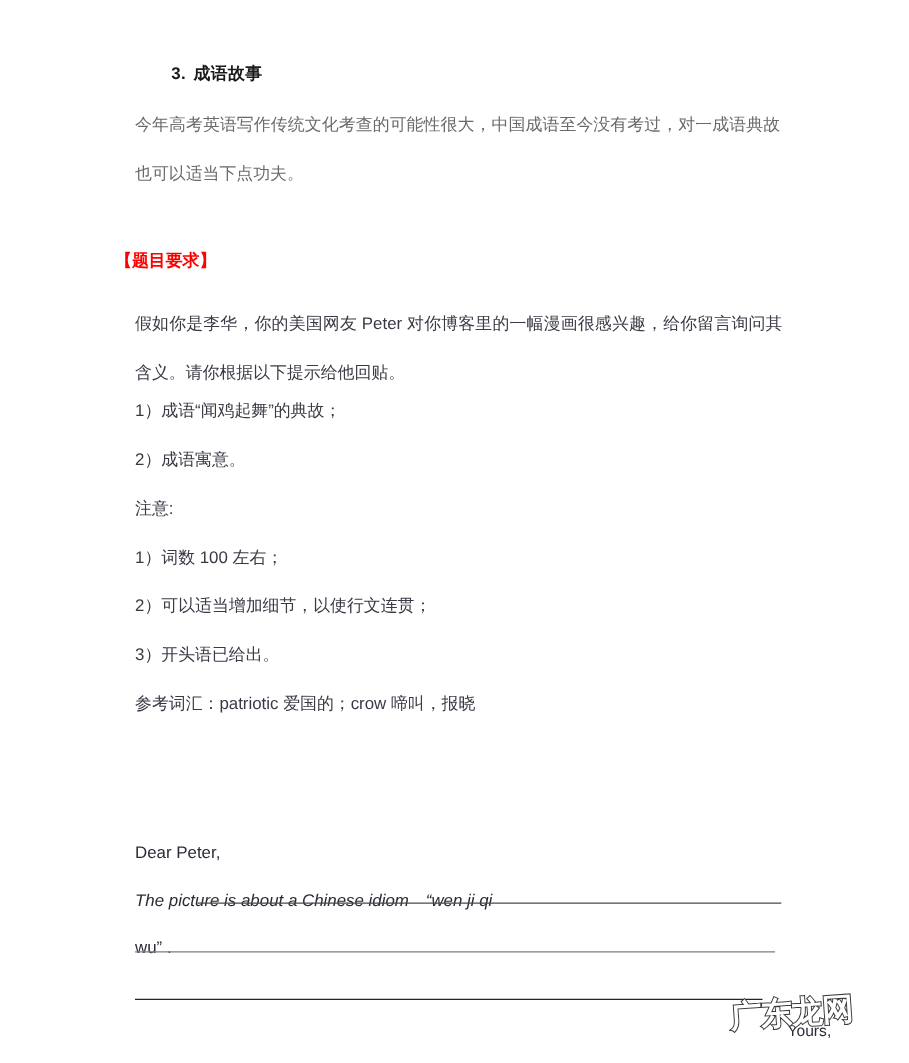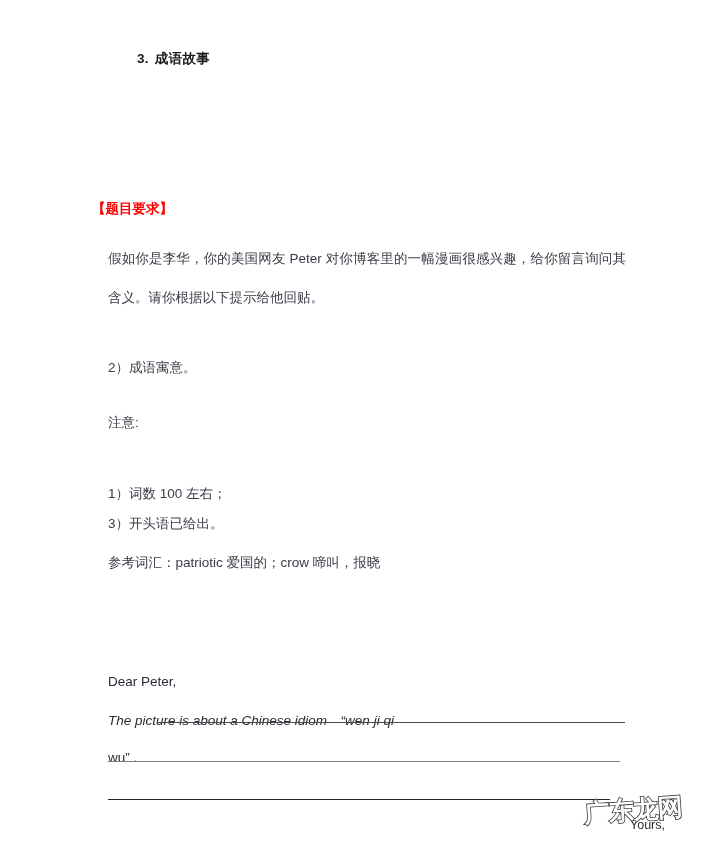--- a/index.html
+++ b/index.html
@@ -137,29 +137,32 @@
 </style>
 </head>
 <body>
 
 <div class="page">
 
   <div class="section-heading">
     <span class="num">3.</span><span>成语故事</span>
   </div>
 
+  <div class="intro-para">今年高考英语写作传统文化考查的可能性很大，中国成语至今没有考过，对一成语典故也可以适当下点功夫。</div>
 
   <div class="red-heading">【题目要求】</div>
 
   <div class="prompt-para">假如你是李华，你的美国网友 Peter 对你博客里的一幅漫画很感兴趣，给你留言询问其含义。请你根据以下提示给他回贴。</div>
 
+  <div class="text-line" style="top:320px;">1）成语“闻鸡起舞”的典故；</div>
   <div class="text-line" style="top:359px;">2）成语寓意。</div>
 
-  <div class="text-line" style="top:414px;">注意:</div>
-  <div class="text-line" style="top:437px;margin-top:48px;">1）词数 100 左右；</div>
+  <div class="text-line" style="top:398px;">注意:</div>
+  <div class="text-line" style="top:437px;">1）词数 100 左右；</div>
+  <div class="text-line" style="top:476px;">2）可以适当增加细节，以使行文连贯；</div>
   <div class="text-line" style="top:515px;">3）开头语已给出。</div>
 
   <div class="text-line" style="top:554px;">参考词汇：patriotic 爱国的；crow 啼叫，报晓</div>
 
   <div class="letter-line" style="top:630px;">Dear Peter,</div>
   <div class="letter-line" style="top:668px;font-style:italic;">The picture is about a Chinese idiom　“wen ji qi</div>
   <div class="letter-line" style="top:706px;"><span>wu”</span>&nbsp;<span>.</span></div>
 
   <div class="rule" style="left:158px; top:722px; width:467px;"></div>
   <div class="rule gray" style="left:108px; top:761px; width:512px;"></div>

